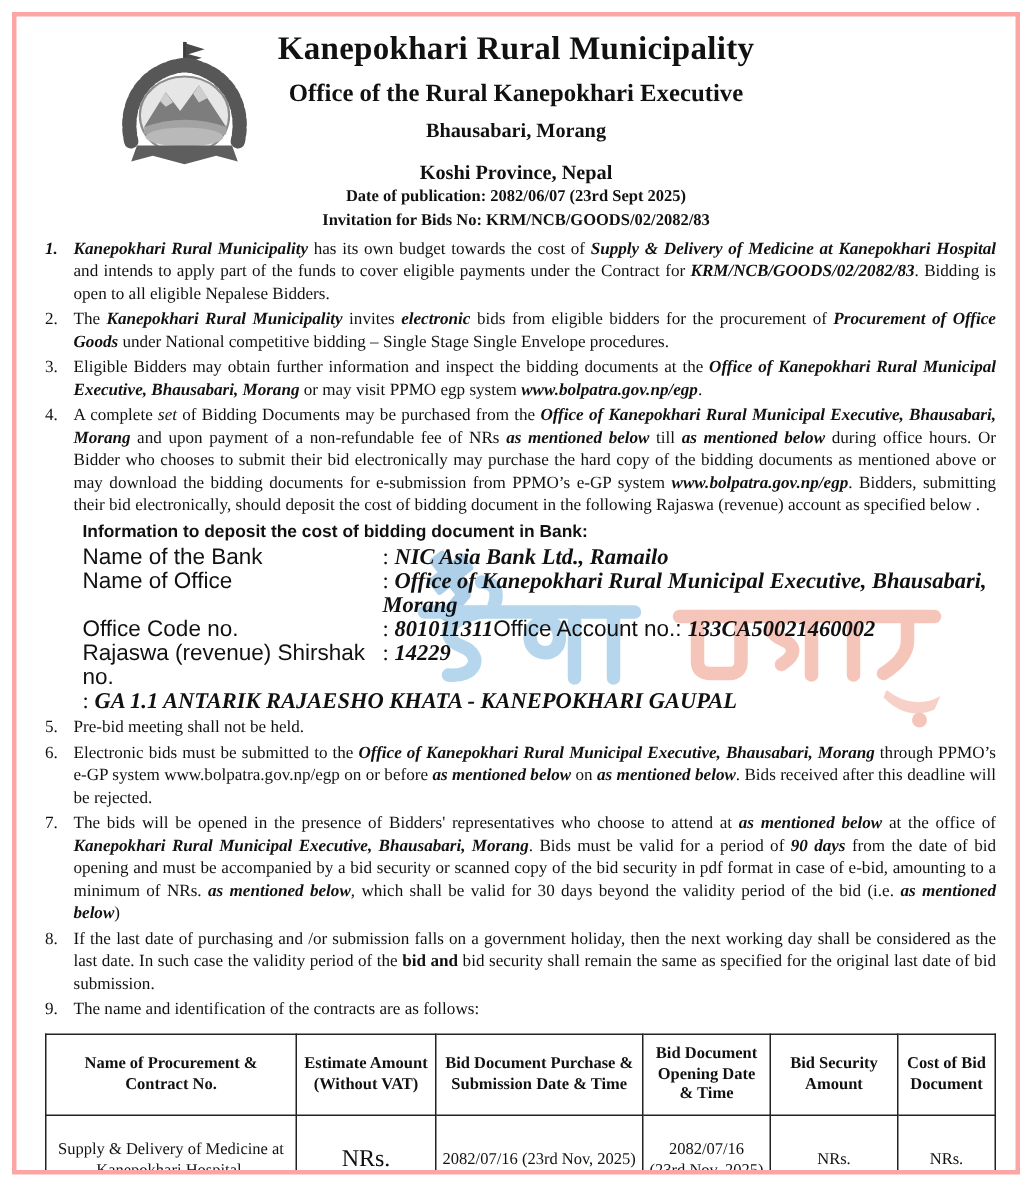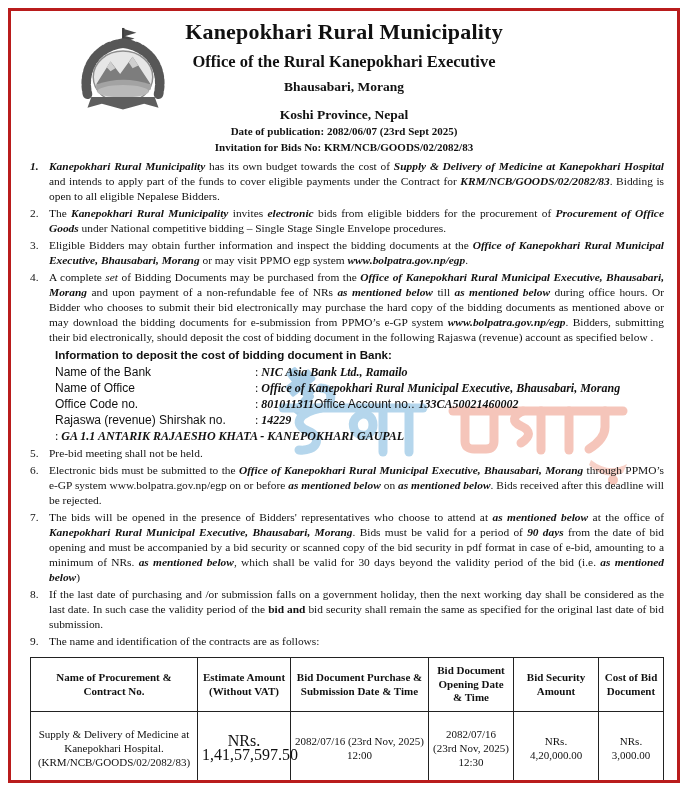--- a/index.html
+++ b/index.html
@@ -3,21 +3,21 @@
 <meta charset="utf-8">
 <style>
   html,body{margin:0;padding:0;background:#fff;}
   body{
     width:688px;height:791px;position:relative;overflow:hidden;
     font-family:"Liberation Serif", serif;color:#111;
     -webkit-font-smoothing:antialiased;
   }
   .frame{
     position:absolute;left:8px;top:8px;right:8px;bottom:8px;
-    border:3px solid #b91c1c;
+    border:3px solid #fca5a5;
     padding:4px 13px 0 13px;
     overflow:hidden;
     box-sizing:border-box;
   }
   .frame > *{position:relative;z-index:1;}
   .frame > .watermark{z-index:0;}
 
   
   .hdr{text-align:center;position:relative;}
   .emblem{position:absolute;left:50px;top:8px;width:98px;height:96px;}
@@ -36,21 +36,21 @@
 
   .fb{font-weight:700;}
   .fi{font-style:italic;}
 
   
   .bank{margin:1px 0 2px 31px;}
   .bank-heading{
     font-family:"Liberation Sans", sans-serif;font-weight:700;
     font-size:11.6px;line-height:15px;margin-bottom:2px;
   }
-  .bank-row{display:flex;font-size:12px;line-height:16px;}
+  .bank-row{display:flex;font-size:15px;line-height:16px;}
   .b-label{flex:0 0 200px;font-family:"Liberation Sans", sans-serif;}
   .b-value{font-weight:700;font-style:italic;}
   .b-value::before{content:": ";font-weight:400;font-style:normal;}
   .b-label2{font-family:"Liberation Sans", sans-serif;}
   .b-value2{font-weight:700;font-style:italic;margin-left:4px;}
 
   
   .tblwrap{margin:8px 1px 0 6px;}
   table{border-collapse:collapse;table-layout:fixed;width:633px;}
   th,td{border:1.6px solid #222;padding:3px 4px;text-align:center;vertical-align:middle;box-sizing:border-box;}

